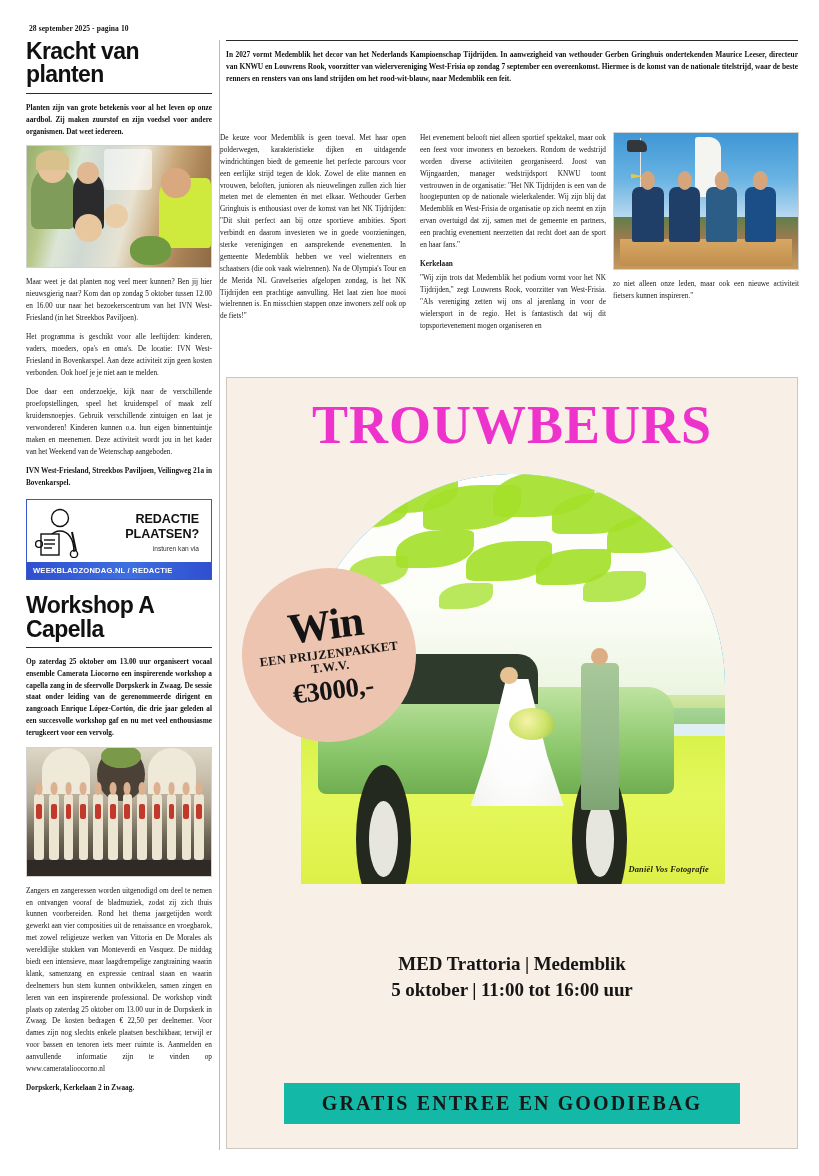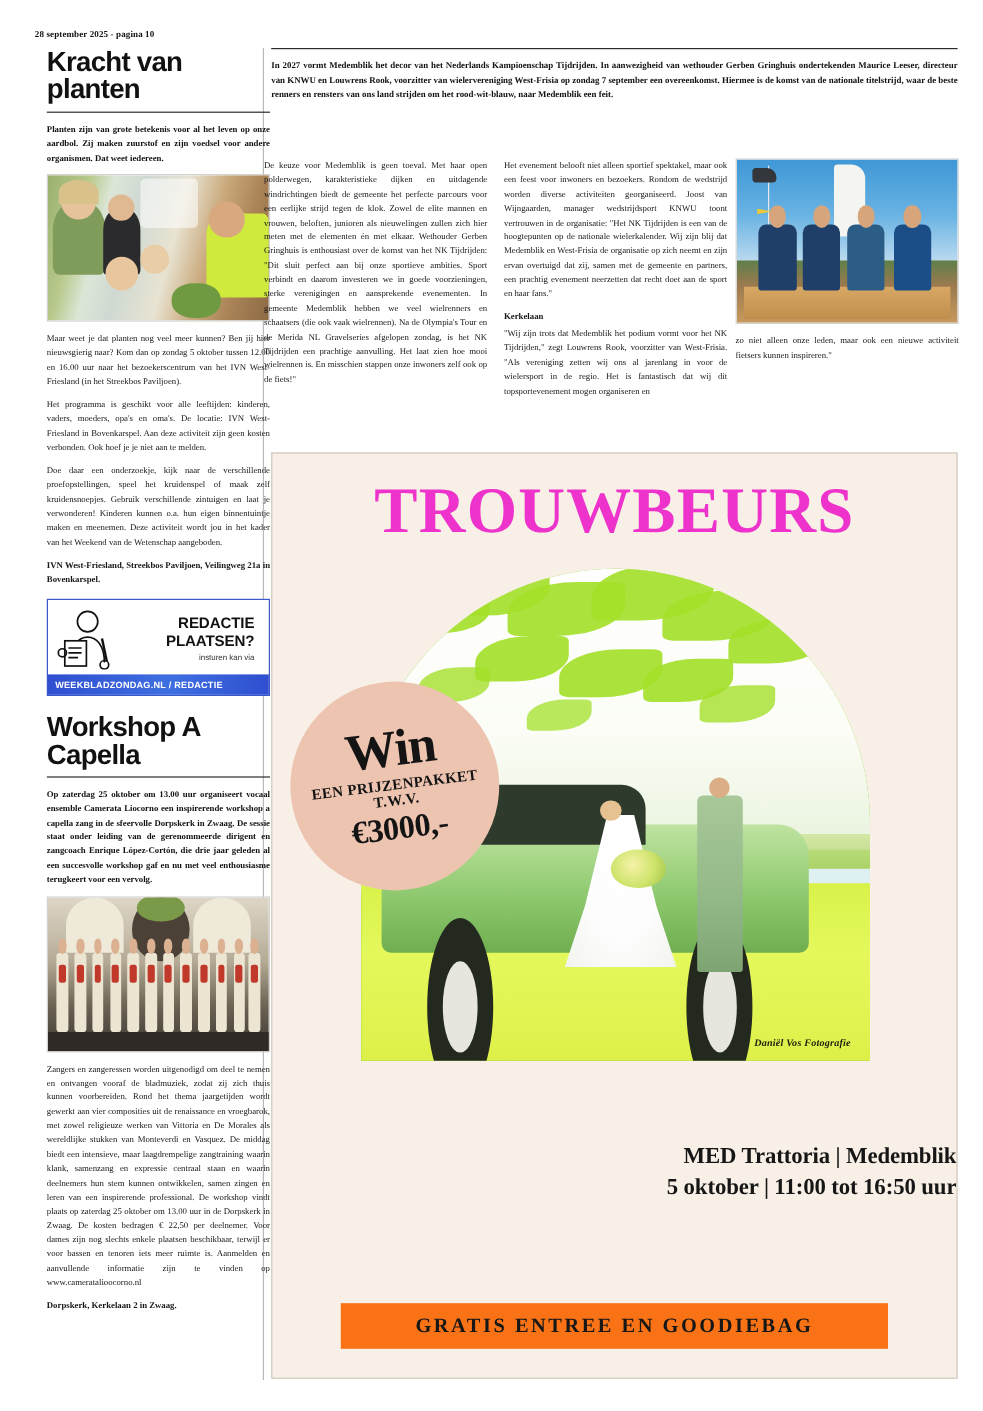--- a/index.html
+++ b/index.html
@@ -23,21 +23,21 @@
     font-family: "Liberation Serif", serif;
     font-weight: bold;
     font-size: 7.5px;
     letter-spacing: .1px;
     color: #111;
   }
 
   
   .col-left {
     position: absolute;
-    left: 39px; top: 40px;
+    left: 26px; top: 40px;
     width: 186px;
   }
   .col-mid {
     position: absolute;
     left: 226px; top: 40px;
     width: 572px;
   }
 
   .rule-v {
     position: absolute;
@@ -192,21 +192,21 @@
     color: #ee33cc;
     line-height: 1;
   }
   
   .ad-photo {
     position: absolute;
     left: 74px; top: 96px;
     width: 424px; height: 410px;
     border-radius: 212px 212px 0 0;
     overflow: hidden;
-    background: #84cc16;
+    background: #0ea5e9;
   }
   .ad-photo .sky {
     position:absolute; left:0; right:0; top:0; height:57%;
     background: linear-gradient(180deg,#ffffff 0%,#fbfdf6 58%,#e9f3dd 100%);
   }
   .ad-photo .treeline {
     position:absolute; left:0; right:0; top:54%; height:9%;
     background: linear-gradient(180deg,#cfe59a 0%,#a8cf6a 100%);
     opacity:.85;
   }
@@ -323,37 +323,37 @@
     font-family:"Liberation Serif", serif;
     font-weight:bold;
     font-size:27px;
     line-height:1.05;
     margin-top:1px;
     letter-spacing:-.3px;
   }
 
   .ad-venue {
     position:absolute; left:0; right:0; top:573px;
-    text-align:right;
+    text-align:center;
     font-family:"Liberation Serif", serif;
     font-weight:bold;
     color:#161616;
   }
   .ad-venue .v1 { font-size:19px; line-height:1.35; letter-spacing:-.1px;}
   .ad-venue .v2 { font-size:19px; line-height:1.35; letter-spacing:-.1px;}
 
   .ad-footer {
     position:absolute;
     left:57px; right:57px; bottom:24px;
-    background:#f97316;
+    background:#14b8a6;
     text-align:center;
     padding:9px 0 9px 0;
     font-family:"Liberation Serif", serif;
     font-weight:bold;
-    font-size:17px;
+    font-size:20px;
     letter-spacing:2.1px;
     color:#171717;
   }
 </style>
 </head>
 <body>
 
 <div class="page">
 
   <div class="dateline">28 september 2025 - pagina 10</div>
@@ -565,19 +565,19 @@
       <div class="win-inner">
         <div class="win-word">Win</div>
         <div class="win-l1">EEN PRIJZENPAKKET</div>
         <div class="win-l2">T.W.V.</div>
         <div class="win-amt">€3000,-</div>
       </div>
     </div>
 
     <div class="ad-venue">
       <div class="v1">MED Trattoria | Medemblik</div>
-      <div class="v2">5 oktober | 11:00 tot 16:50 uur</div>
+      <div class="v2">5 oktober | 11:00 tot 16:00 uur</div>
     </div>
 
     <div class="ad-footer">GRATIS ENTREE EN GOODIEBAG</div>
   </div>
 
 </div>
 
 </body></html>

